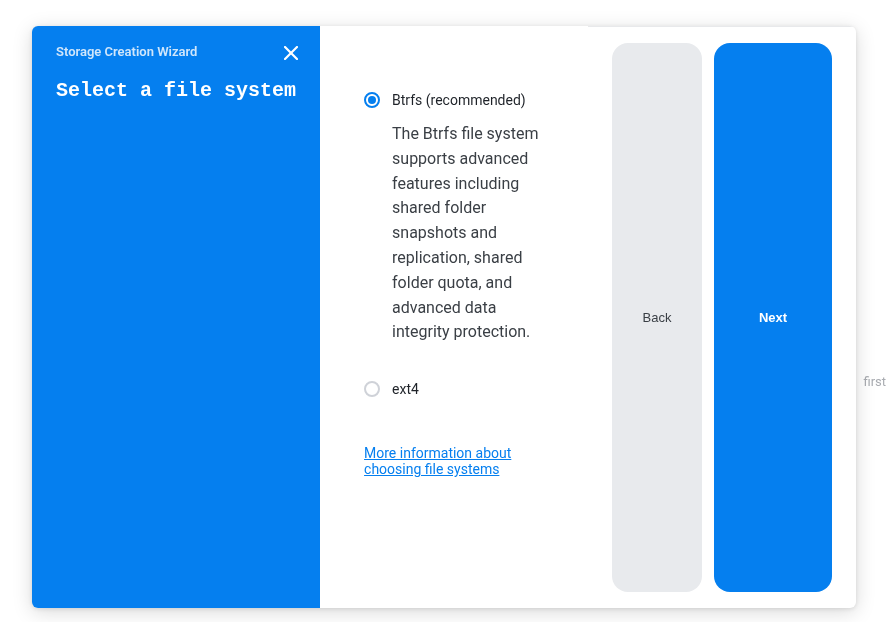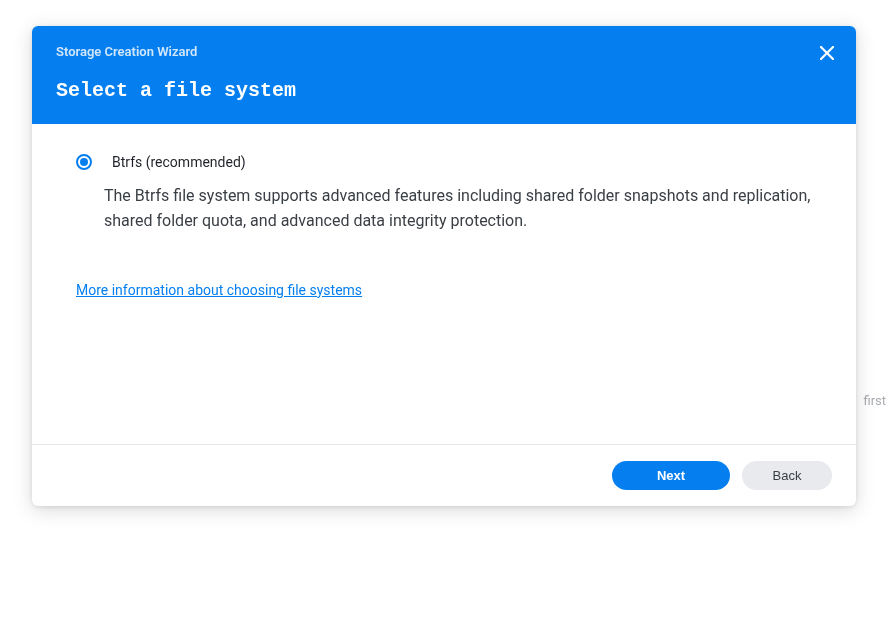--- a/index.html
+++ b/index.html
@@ -8,26 +8,26 @@
       background: #ffffff;
       width: 888px;
       height: 622px;
       position: relative;
     }
     .dialog {
       position: absolute;
       top: 26px;
       left: 32px;
       width: 824px;
-      height: 480px;
+      height: 582px;
       background: #ffffff;
       border-radius: 6px;
       box-shadow: 0 4px 20px rgba(0,0,0,0.15), 0 1px 4px rgba(0,0,0,0.1);
       display: flex;
-      flex-direction: column;
+      flex-direction: row;
       overflow: hidden;
     }
     .header {
       background: #057fef;
       color: #ffffff;
       padding: 18px 24px 22px 24px;
       position: relative;
     }
     .wizard-title {
       font-size: 13px;
@@ -57,23 +57,24 @@
       flex: 1;
       padding: 30px 44px 20px 44px;
       color: #2a2e33;
     }
     .option {
       margin-bottom: 30px;
     }
     .option-header {
       display: flex;
       align-items: center;
-      gap: 20px;
+      gap: 12px;
       margin-bottom: 14px;
       cursor: pointer;
+      margin-top: 36px;
     }
     .radio {
       width: 16px;
       height: 16px;
       border-radius: 50%;
       border: 2px solid #cfd2d8;
       position: relative;
       flex-shrink: 0;
     }
     .radio.selected {
@@ -130,21 +131,21 @@
     }
     .btn-primary {
       background: #057fef;
       color: #ffffff;
       min-width: 118px;
       font-weight: 600;
     }
     .bg-text {
       position: absolute;
       right: 2px;
-      top: 393px;
+      top: 374px;
       font-size: 13px;
       color: #a9acb1;
       font-family: inherit;
     }
   </style>
 </head>
 <body>
 
 <span class="bg-text">first</span>
 
@@ -164,23 +165,27 @@
 
     <div class="option">
       <div class="option-header">
         <span class="radio selected"></span>
         <span class="option-label">Btrfs (recommended)</span>
       </div>
       <div class="option-desc">The Btrfs file system supports advanced features including shared folder snapshots and replication, shared folder quota, and advanced data integrity protection.</div>
     </div>
 
     <div class="option">
+      <div class="option-header">
+        <span class="radio"></span>
+        <span class="option-label">ext4</span>
+      </div>
     </div>
 
     <a class="more-link">More information about choosing file systems</a>
 
   </div>
 
   <div class="footer">
+    <button class="btn btn-secondary">Back</button>
     <button class="btn btn-primary">Next</button>
-    <button class="btn btn-secondary">Back</button>
   </div>
 </div>
 
 </body></html>

